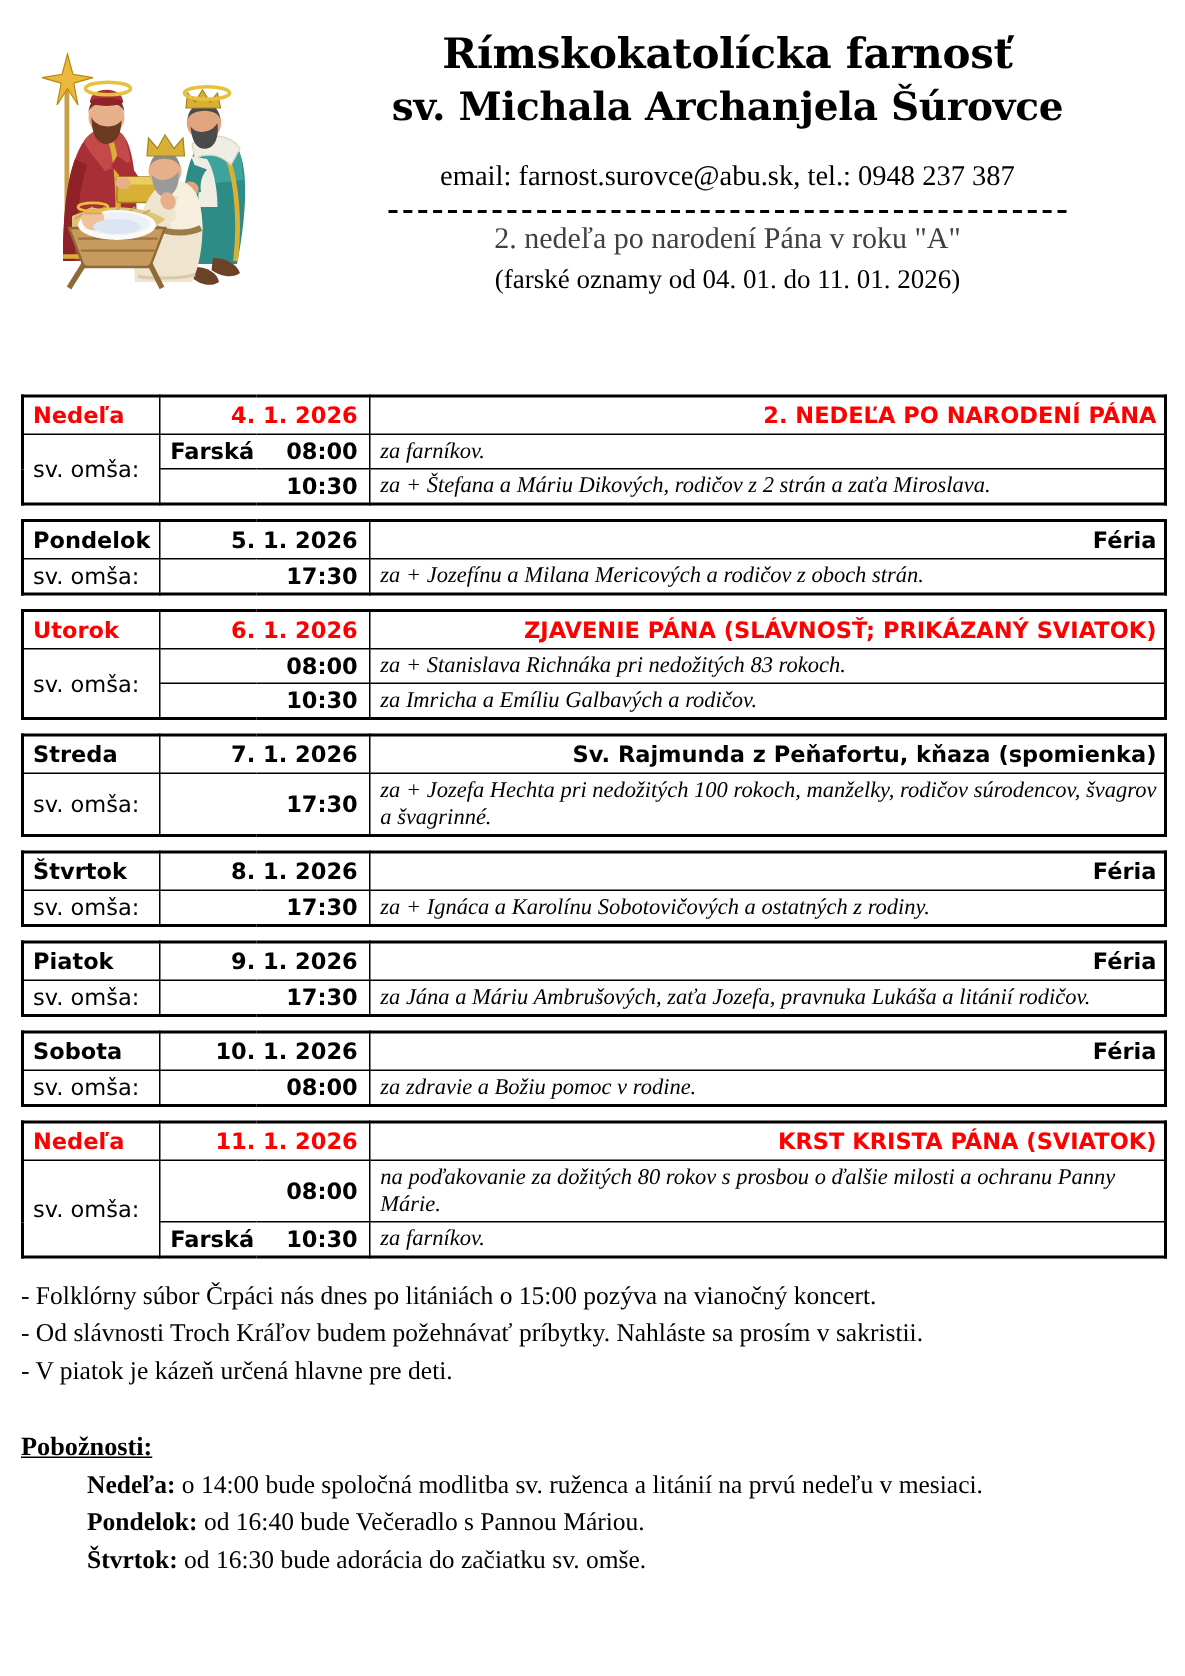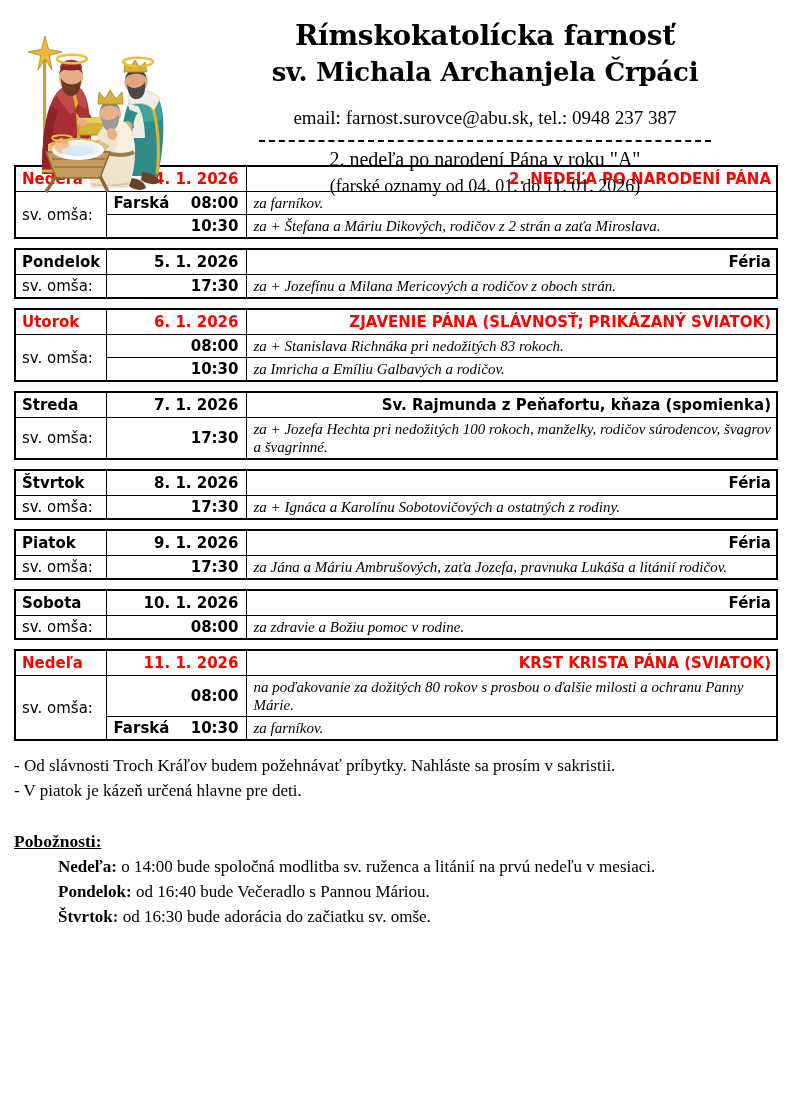--- a/index.html
+++ b/index.html
@@ -12,21 +12,21 @@
     height: 1117px;
     font-family: "Liberation Serif", serif;
     color: #000000;
     position: relative;
     overflow: hidden;
   }
 
   
   .header {
     position: relative;
-    height: 165px;
+    height: 263px;
     padding-top: 18px;
     box-sizing: border-box;
   }
   .nativity {
     position: absolute;
     left: 12px;
     top: 26px;
     width: 175px;
     height: 175px;
   }
@@ -59,21 +59,21 @@
     border: none;
     border-top: 2px dashed #000000;
     margin: 8px auto 4px auto;
     width: 452px;
     height: 0;
   }
   .sunday-title {
     font-family: "Liberation Serif", serif;
     font-size: 20px;
     line-height: 27px;
-    color: #000000;
+    color: #404040;
   }
   .date-range {
     font-family: "Liberation Serif", serif;
     font-size: 18px;
     line-height: 26px;
     color: #000000;
   }
 
   
   .schedule {
@@ -272,21 +272,21 @@
         <path d="M44 117 C44 112 56 112 56 117 Z" fill="#D9A878"></path>
         <ellipse cx="66" cy="125" rx="16" ry="5" fill="#DCE6F2"></ellipse>
 
         <ellipse cx="50" cy="112" rx="10" ry="2.8" fill="none" stroke="#E8C03C" stroke-width="1.8"></ellipse>
       </g>
     </svg>
   </div>
 
   <div class="header-text">
     <div class="title-line1">Rímskokatolícka farnosť</div>
-    <div class="title-line2">sv. Michala Archanjela Črpáci</div>
+    <div class="title-line2">sv. Michala Archanjela Šúrovce</div>
     <div class="contact-line">email: farnost.surovce@abu.sk, tel.: 0948 237 387</div>
     <hr class="divider-dashed">
     <div class="sunday-title">2. nedeľa po narodení Pána v roku "A"</div>
     <div class="date-range">(farské oznamy od 04. 01. do 11. 01. 2026)</div>
   </div>
 </div>
 
 <div class="schedule">
     <table class="day">
       <colgroup>
@@ -467,20 +467,21 @@
         <tr>
           <td class="masslabel">Farská</td>
           <td class="masstime">10:30</td>
           <td class="intention">za farníkov.</td>
         </tr>
       </tbody>
     </table>
   </div>
 
 <div class="announcements">
+    <div>- Folklórny súbor Črpáci nás dnes po litániách o 15:00 pozýva na vianočný koncert.</div>
     <div>- Od slávnosti Troch Kráľov budem požehnávať príbytky. Nahláste sa prosím v sakristii.</div>
     <div>- V piatok je kázeň určená hlavne pre deti.</div>
   </div>
 
 <div class="devotions">
   <div class="devotions-heading">Pobožnosti:</div>
   <div id="devotions-items">
       <div class="devotions-row"><b>Nedeľa</b><b>:</b><span> o 14:00 bude spoločná modlitba sv. ruženca a litánií na prvú nedeľu v mesiaci.</span></div>
       <div class="devotions-row"><b>Pondelok</b><b>:</b><span> od 16:40 bude Večeradlo s Pannou Máriou.</span></div>
       <div class="devotions-row"><b>Štvrtok</b><b>:</b><span> od 16:30 bude adorácia do začiatku sv. omše.</span></div>

